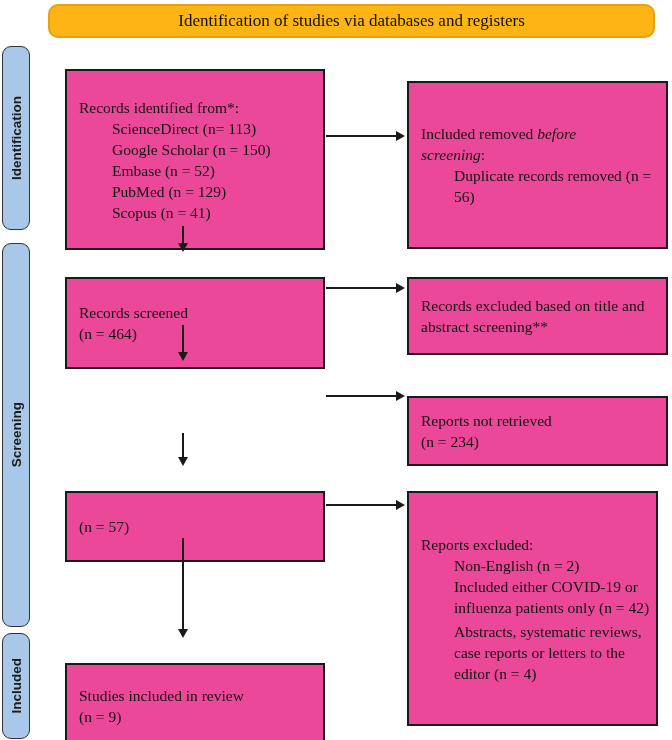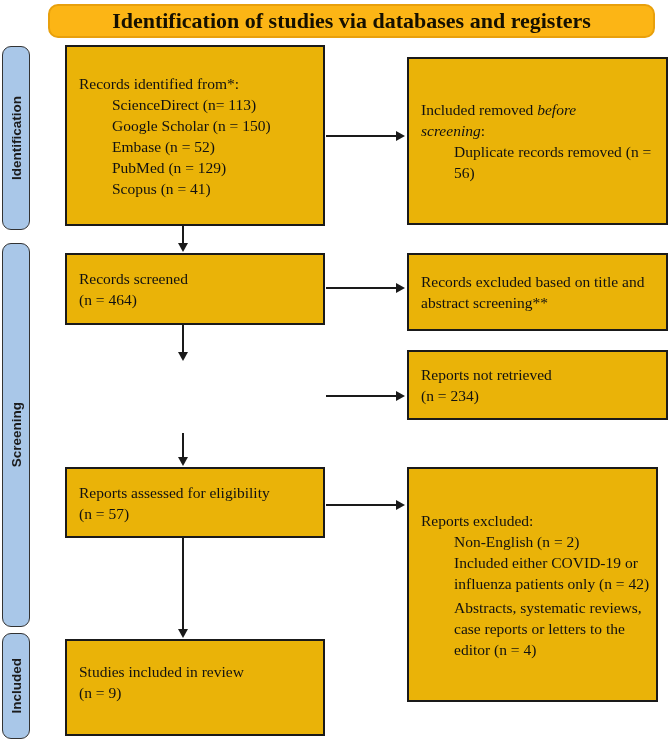--- a/index.html
+++ b/index.html
@@ -6,49 +6,49 @@
   .canvas{
     position:relative;width:672px;height:740px;background:#fff;overflow:hidden;
     font-family:"Liberation Serif", serif;color:var(--text,#111);
   }
   
   .banner{
     position:absolute;left:48px;top:4px;width:607px;height:34px;box-sizing:border-box;
     background:var(--banner-bg,#FCB515);border:2px solid var(--banner-border,#E8A00C);
     border-radius:10px;display:flex;align-items:center;justify-content:center;
   }
-  .banner-title{font-weight:bold;font-size:22px;color:#151000;}
+  .banner-title{font-weight:normal;font-size:17px;color:#151000;}
   
   .stage{
     position:absolute;left:2px;width:28px;box-sizing:border-box;
     background:var(--sidebar-bg,#A9C7E8);border:1.5px solid var(--sidebar-border,#333);
     border-radius:9px;display:flex;align-items:center;justify-content:center;
   }
   .stage-identification{top:46px;height:184px}
   .stage-screening{top:243px;height:384px}
   .stage-included{top:633px;height:106px}
   .stage-text{
     writing-mode:vertical-rl;transform:rotate(180deg);white-space:nowrap;
     font-family:"Liberation Sans", sans-serif;font-weight:bold;font-size:13.5px;color:#1c1c1c;
   }
   
   .fbox{
-    position:absolute;background:#eab308;border:2px solid var(--box-border,#1a1a1a);
+    position:absolute;background:#ec4899;border:2px solid var(--box-border,#1a1a1a);
     box-sizing:border-box;display:flex;flex-direction:column;justify-content:center;
-    padding:8px 4px 8px 12px;font-size:15.5px;line-height:21px;
+    padding:8px 4px 8px 12px;font-size:15.5px;line-height:21px;margin-top:24px;
   }
   .box-identified{left:65px;top:45px;width:260px;height:181px}
-  .box-screened{left:65px;top:253px;width:260px;height:72px}
+  .box-screened{left:65px;top:253px;width:260px;height:92px}
   .box-sought{left:65px;top:362px;width:260px;height:71px}
   .box-assessed{left:65px;top:467px;width:260px;height:71px}
   .box-included{left:65px;top:639px;width:260px;height:97px;justify-content:flex-start;padding-top:20px}
   .rbox-removed{left:407px;top:57px;width:261px;height:168px}
   .rbox-removed .box-title{max-width:200px}
   .rbox-excluded-screening{left:407px;top:253px;width:261px;height:78px}
-  .rbox-not-retrieved{left:407px;top:350px;width:261px;height:70px}
+  .rbox-not-retrieved{left:407px;top:372px;width:261px;height:70px}
   .rbox-excluded-reports{left:407px;top:467px;width:251px;height:235px}
   .indent{margin-left:33px}
   .gap-top{margin-top:3px}
   
   .harrow{position:absolute;height:2px;background:var(--arrow,#1a1a1a)}
   .harrow::after{
     content:"";position:absolute;right:-9px;top:-4px;width:0;height:0;
     border-top:5px solid transparent;border-bottom:5px solid transparent;
     border-left:9px solid var(--arrow,#1a1a1a);
   }
@@ -95,21 +95,20 @@
     <div class="indent">Scopus (n = 41)</div>
   </div>
 
   <div class="fbox box-screened">
     <div>Records screened</div>
     <div>(n = 464)</div>
   </div>
 
 
   <div class="fbox box-assessed">
-    <div>Reports assessed for eligibility</div>
     <div>(n = 57)</div>
   </div>
 
   <div class="fbox box-included">
     <div>Studies included in review</div>
     <div>(n = 9)</div>
   </div>
 
   <div class="fbox rbox-removed">
     <div class="box-title">

